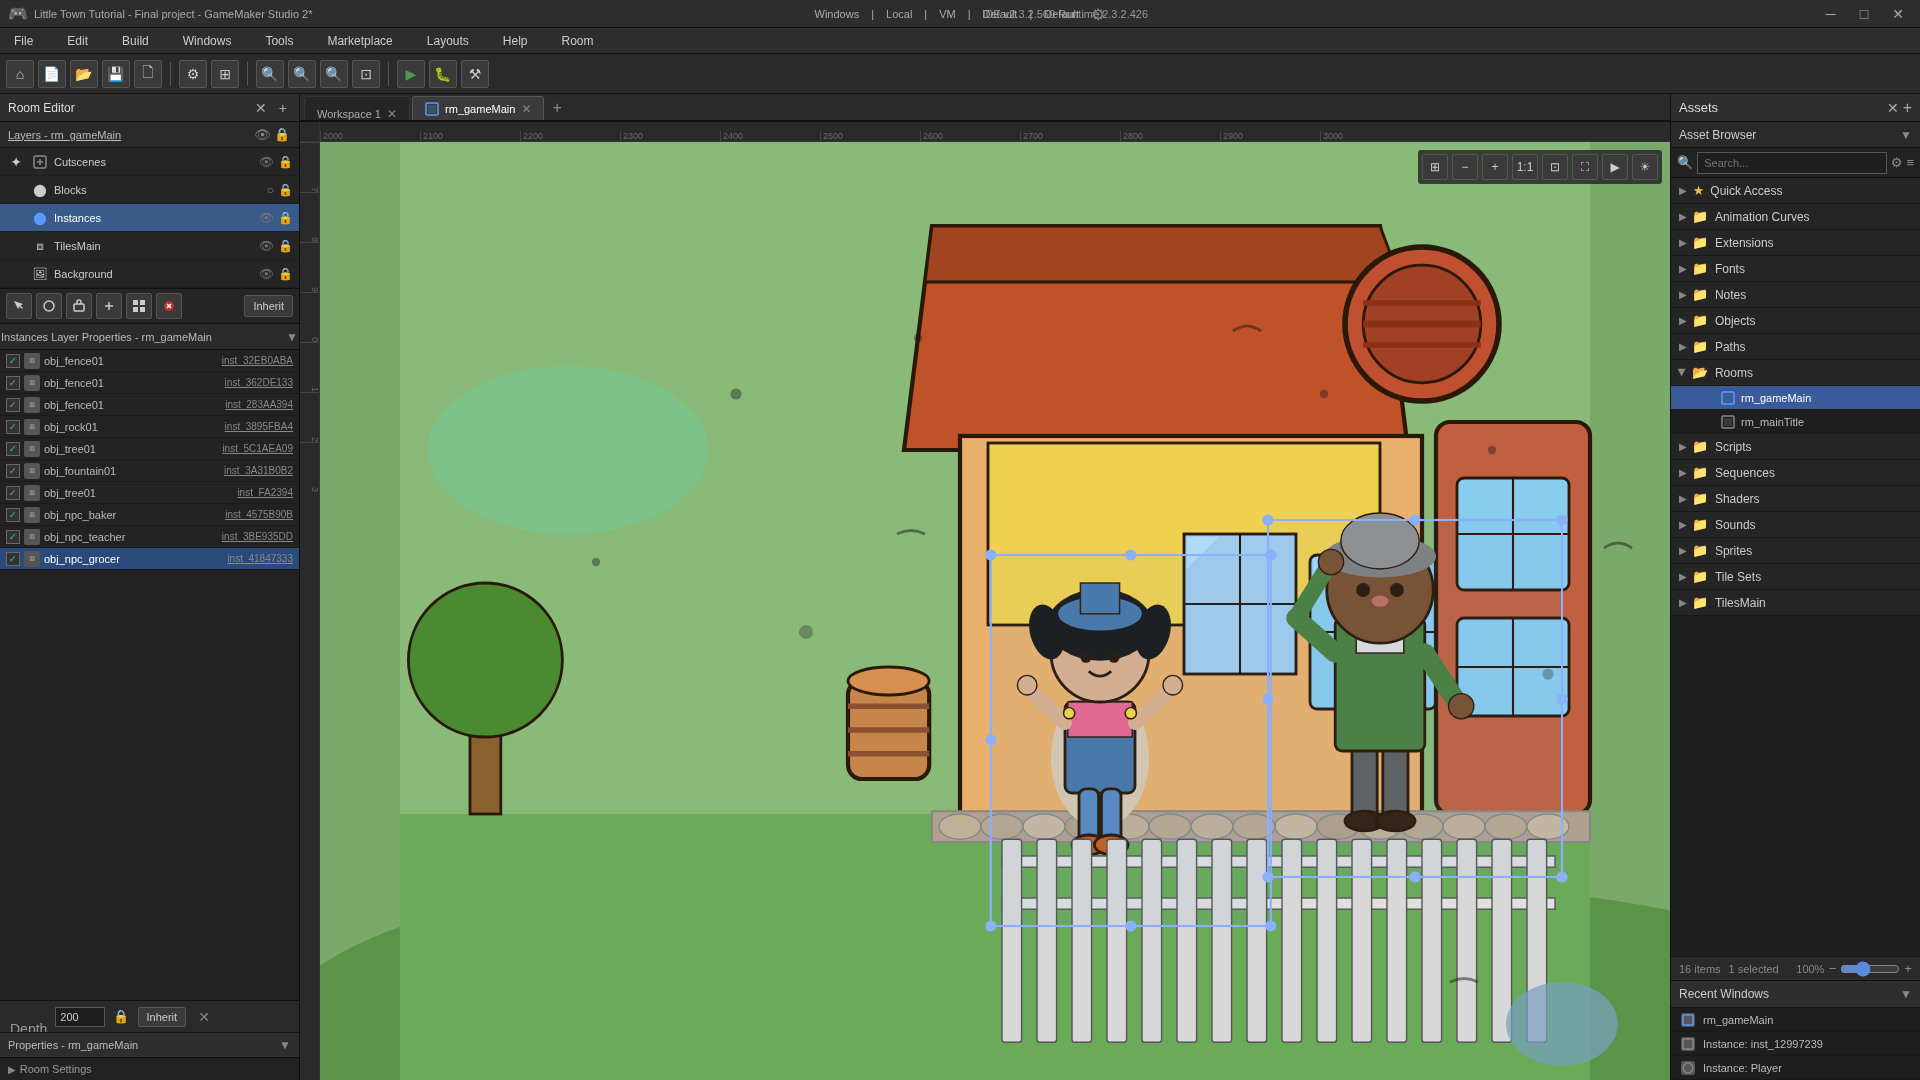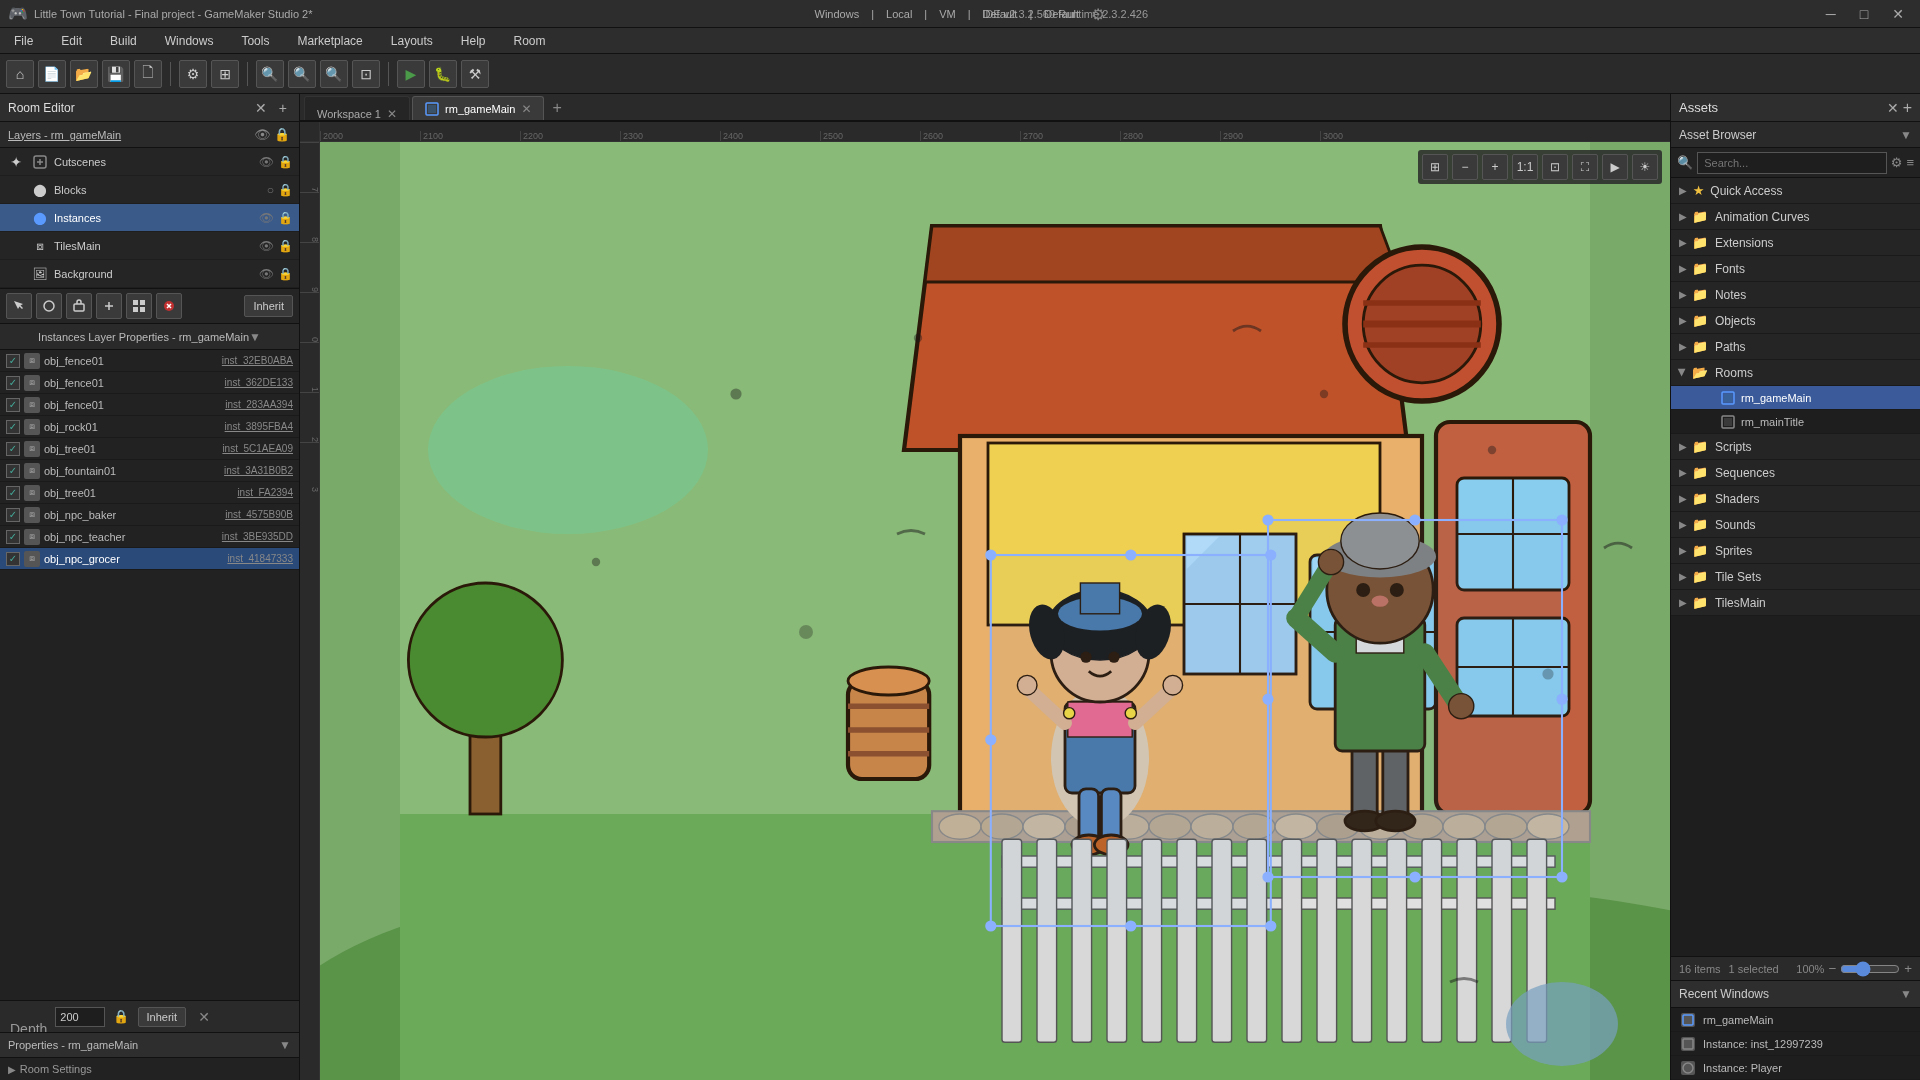--- a/index.html
+++ b/index.html
@@ -6,21 +6,21 @@
     body { width: 1920px; height: 1080px; background: #1a1a1a; font-family: 'Segoe UI', Arial, sans-serif; font-size: 12px; color: #cccccc; overflow: hidden; }
 
     
     #titlebar { height: 28px; background: #2d2d2d; display: flex; align-items: center; justify-content: space-between; padding: 0 8px; border-bottom: 1px solid #111; }
     #titlebar-left { display: flex; align-items: center; gap: 6px; font-size: 11px; color: #aaa; }
     #titlebar-right { display: flex; gap: 8px; }
     .titlebar-btn { background: none; border: none; color: #aaa; cursor: pointer; font-size: 14px; padding: 2px 8px; }
     .titlebar-close { background: none; border: none; color: #aaa; cursor: pointer; font-size: 14px; padding: 2px 8px; }
 
     
-    #menubar { height: 26px; background: #2d2d2d; display: flex; align-items: center; padding: 0 4px; border-bottom: 1px solid #111; gap: 8px; }
+    #menubar { height: 26px; background: #2d2d2d; display: flex; align-items: center; padding: 0 4px; border-bottom: 1px solid #111; gap: 14px; }
     .menu-item { padding: 3px 10px; cursor: pointer; font-size: 12px; color: #ccc; border-radius: 2px; }
 
     
     #toolbar { height: 40px; background: #2a2a2a; display: flex; align-items: center; padding: 0 6px; border-bottom: 1px solid #111; gap: 4px; }
     .tool-btn { background: #3a3a3a; border: 1px solid #555; color: #ccc; cursor: pointer; width: 28px; height: 28px; display: flex; align-items: center; justify-content: center; border-radius: 2px; font-size: 14px; }
     .tool-separator { width: 1px; height: 24px; background: #555; margin: 0 4px; }
 
     
     #main-layout { display: flex; height: calc(1080px - 94px); }
 
@@ -46,21 +46,21 @@
     .layer-name { flex: 1; font-size: 11px; color: #ccc; }
     .layer-vis-icons { display: flex; gap: 4px; }
     .layer-vis { background: none; border: none; color: #777; cursor: pointer; font-size: 12px; }
 
     
     #instances-toolbar { height: 36px; background: #252525; display: flex; align-items: center; padding: 0 6px; gap: 4px; border-bottom: 1px solid #111; border-top: 1px solid #111; }
     .inst-tool-btn { background: #3a3a3a; border: 1px solid #555; color: #ccc; cursor: pointer; width: 26px; height: 26px; display: flex; align-items: center; justify-content: center; border-radius: 2px; font-size: 12px; }
     .inherit-btn { background: #3a3a3a; border: 1px solid #555; color: #ccc; cursor: pointer; height: 22px; padding: 0 8px; border-radius: 2px; font-size: 11px; margin-left: auto; }
 
     
-    #instances-layer-header { height: 26px; background: #2a2a2a; display: flex; align-items: center; justify-content: center; padding: 0 1px; border-bottom: 1px solid #111; }
+    #instances-layer-header { height: 26px; background: #2a2a2a; display: flex; align-items: center; justify-content: space-between; padding: 0 1px; border-bottom: 1px solid #111; }
     .inst-layer-title { font-size: 11px; color: #bbb; }
 
     #instances-list { flex: 1; overflow-y: auto; background: #222; }
     .inst-row { height: 22px; display: flex; align-items: center; padding: 0 6px; gap: 4px; cursor: pointer; border-bottom: 1px solid #1a1a1a; }
     .inst-row.selected { background: #2a4a7a; }
     .inst-checkbox { width: 14px; height: 14px; border: 1px solid #666; background: #333; display: flex; align-items: center; justify-content: center; cursor: pointer; flex-shrink: 0; font-size: 10px; color: #4a9; }
     .inst-type-icon { width: 16px; height: 16px; background: #555; border-radius: 2px; display: flex; align-items: center; justify-content: center; font-size: 9px; color: #aaa; flex-shrink: 0; }
     .inst-name { flex: 1; font-size: 11px; color: #bbb; }
     .inst-id { font-size: 10px; color: #888; text-decoration: underline; }
 

